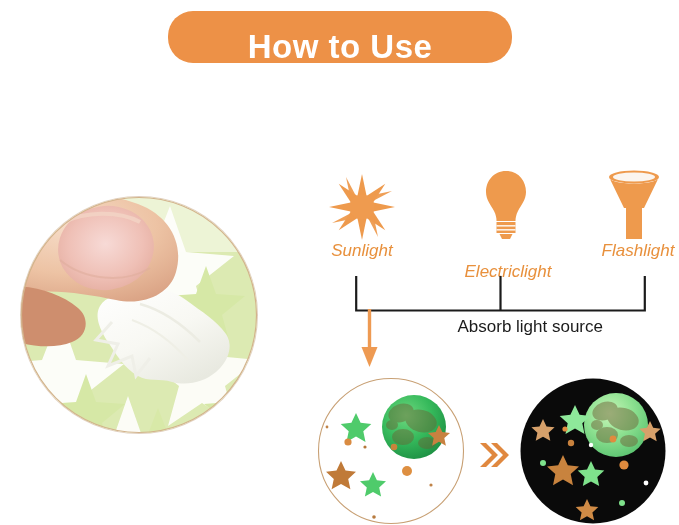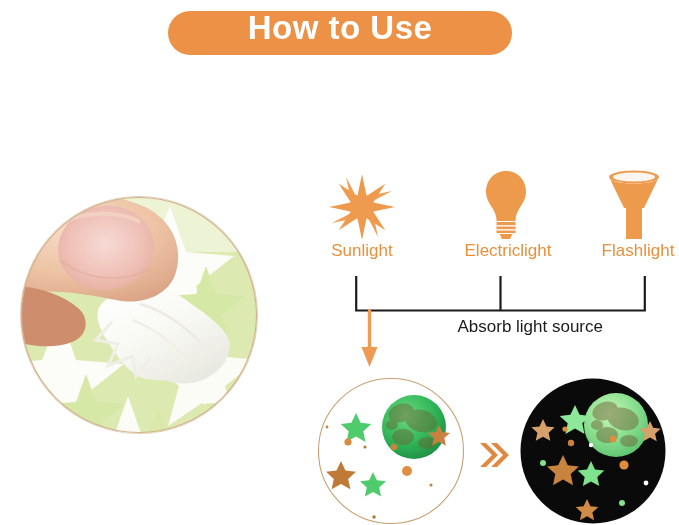--- a/index.html
+++ b/index.html
@@ -15,25 +15,25 @@
     overflow: hidden;
     font-family: "Liberation Sans", sans-serif;
   }
 
   
   #title-banner {
     position: absolute;
     left: 168px;
     top: 11px;
     width: 344px;
-    height: 44px;
+    height: 52px;
     background: #ED9147;
     border-radius: 25px;
     display: flex;
-    align-items: flex-start;
+    align-items: flex-end;
     justify-content: center;
   }
   #title-text {
     color: #FFFFFF;
     font-size: 33px;
     font-weight: bold;
     letter-spacing: 0.5px;
     line-height: 1;
     white-space: nowrap;
   }
@@ -62,26 +62,27 @@
     height: 72px;
     display: flex;
     align-items: flex-end;
     justify-content: center;
   }
   .src-label {
     color: #E8903C;
     font-size: 17px;
     line-height: 22px;
     white-space: nowrap;
+    font-style: italic;
   }
   #col-sun       { left: 302px; top: 168px; }
   #col-electric  { left: 446px; top: 168px; }
   #col-flash     { left: 574px; top: 168px; }
   #col-flash .src-label { padding-left: 8px; }
-  #col-electric .src-label { padding-left: 4px; }
+  #col-electric .src-label { padding-left: 4px; margin-top: 21px; }
 
   
   #bracket {
     position: absolute;
     left: 355px;
     top: 276px;
     width: 291px;
     height: 37px;
   }
   #bracket svg { display: block; }

